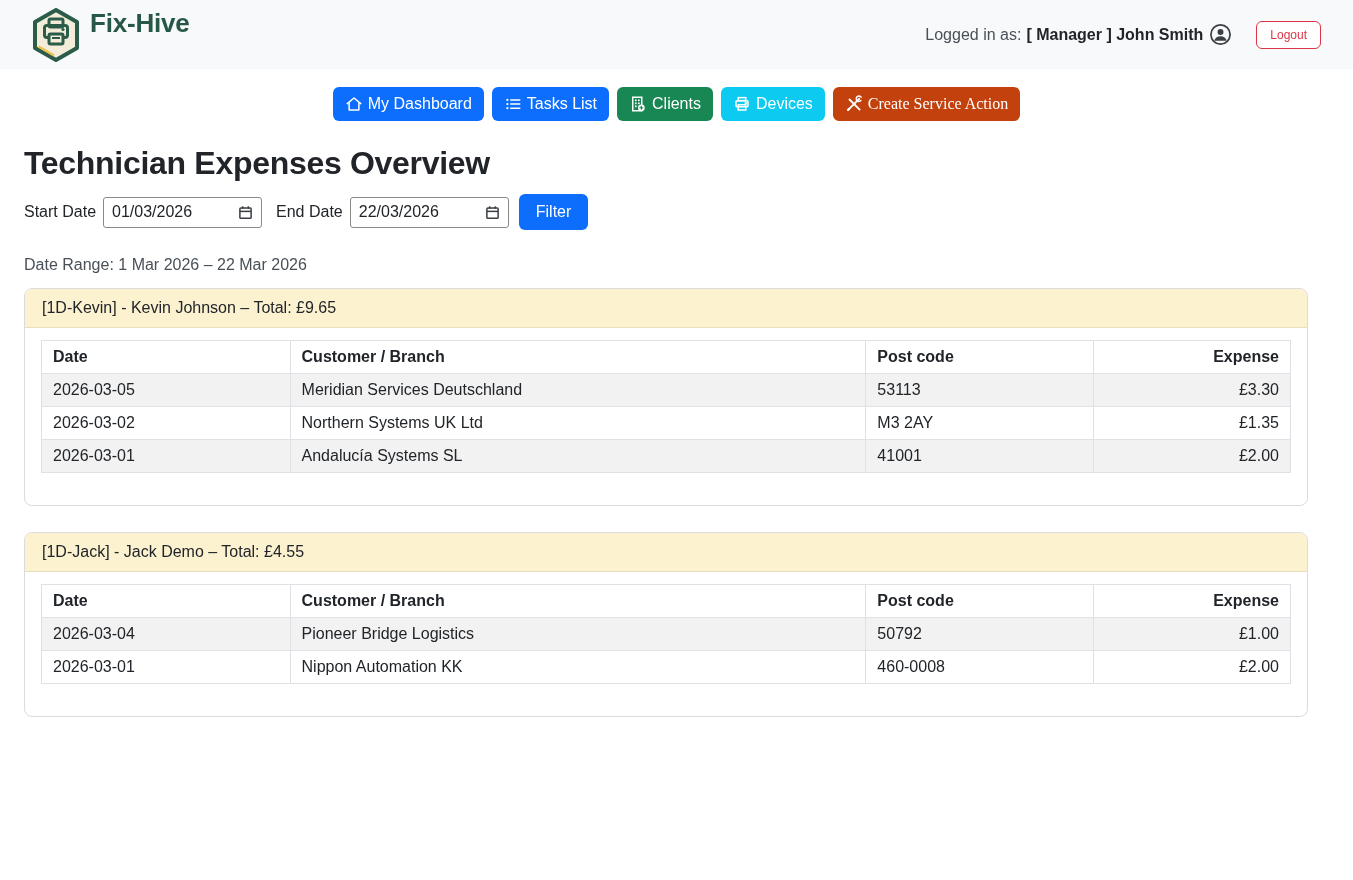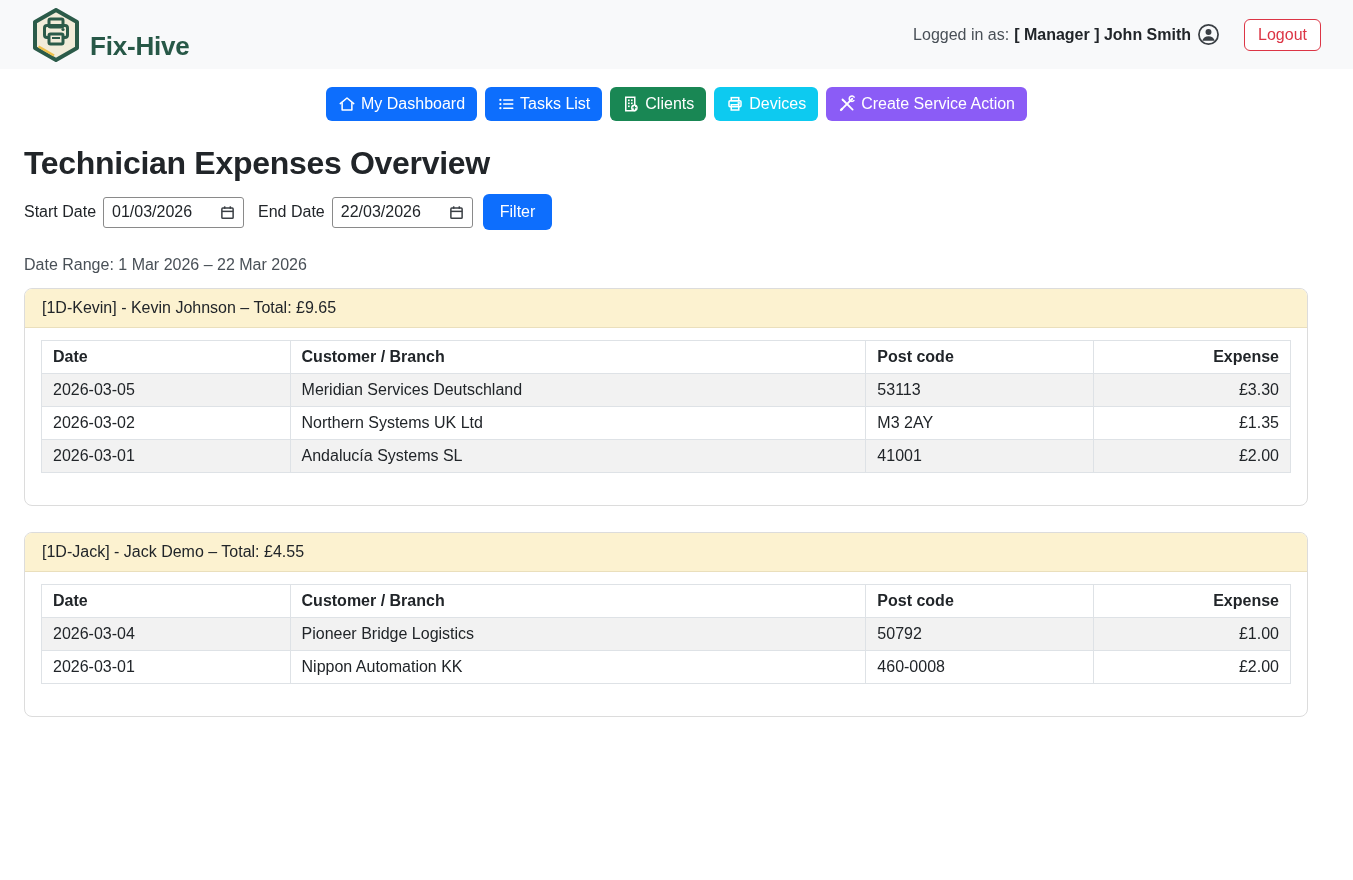--- a/index.html
+++ b/index.html
@@ -9,53 +9,53 @@
     background:#fff; color:#212529;
     font-family:"Liberation Sans", sans-serif; font-size:16px;
   }
 
   
   .topbar {
     height:69px; background:#f8f9fa;
     display:flex; align-items:center; justify-content:space-between;
     padding:0 32px;
   }
-  .brand { display:flex; align-items:flex-end; gap:10px; cursor:pointer; }
+  .brand { display:flex; align-items:flex-start; gap:10px; cursor:pointer; }
   .brand-name { font-size:26px; font-weight:700; color:#275847; letter-spacing:-0.2px; }
   .userbox { display:flex; align-items:center; }
   .login-text { color:#495057; }
   .login-user { color:#212529; font-weight:700; margin-left:5px; }
   .person-icon { margin-left:6px; display:inline-flex; }
   .logout-btn {
     margin-left:24px; background:#fff; border:1px solid #dc3545; color:#dc3545;
-    border-radius:6px; padding:6px 13px; font-size:16px; font-family:inherit; cursor:pointer;
+    border-radius:6px; padding:6px 13px; font-size:12px; font-family:inherit; cursor:pointer;
   }
 
   
   .nav-row { display:flex; justify-content:center; gap:8px; margin-top:18px; }
   .nav-btn {
     display:inline-flex; align-items:center; gap:5px;
     border:none; border-radius:6px; color:#fff;
     padding:8px 12px; font-size:16px; font-family:inherit; cursor:pointer;
   }
   .nav-primary { background:#0d6efd; }
   .nav-success { background:#198754; }
   .nav-info    { background:#0dcaf0; }
-  .nav-danger  { background:#8b5cf6; }
+  .nav-danger  { background:#c2410c;font-family:Liberation Serif, serif; }
 
   
   main { padding:0 45px 0 24px; }
   h1.page-title { font-size:32px; font-weight:600; margin:24px 0 12px; letter-spacing:-0.3px; }
 
   .filter-row { display:flex; align-items:center; margin-bottom:26px; }
   .filter-label { margin-right:7px; }
   .filter-label.second { margin-left:14px; }
   .date-wrap {
     display:inline-flex; align-items:center; justify-content:space-between;
-    width:141px; height:31px; padding:2px 8px;
+    width:159px; height:31px; padding:2px 8px;
     border:1px solid #8a8a8a; border-radius:3px; background:#fff;
   }
   .date-wrap input {
     border:none; outline:none; padding:0; width:100px;
     font-size:16px; font-family:inherit; color:#212529; background:transparent;
   }
   .cal-icon { display:inline-flex; cursor:pointer; }
   .filter-btn {
     margin-left:10px; background:#0d6efd; border:none; color:#fff;
     border-radius:6px; padding:9px 17px; font-size:16px; font-family:inherit; cursor:pointer;

